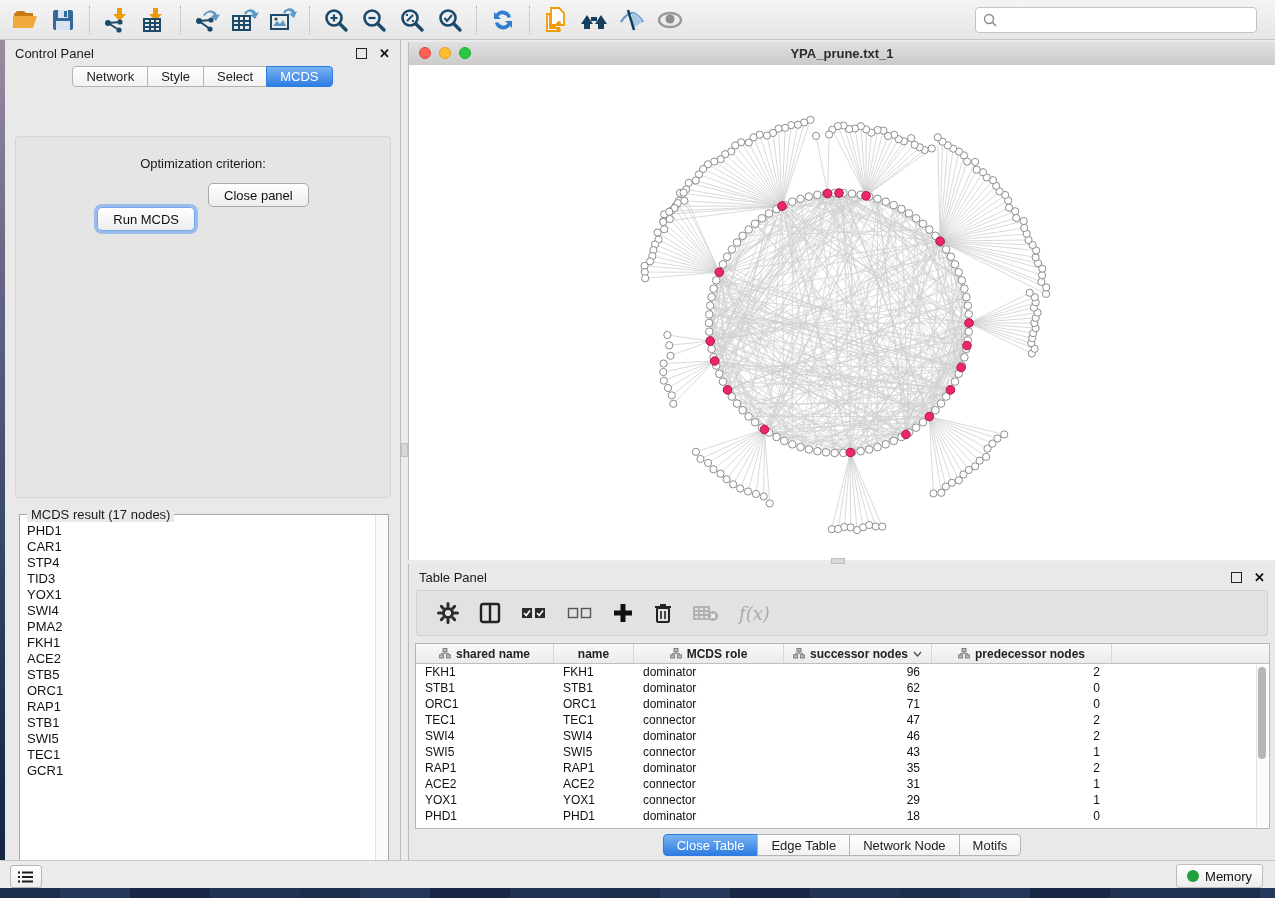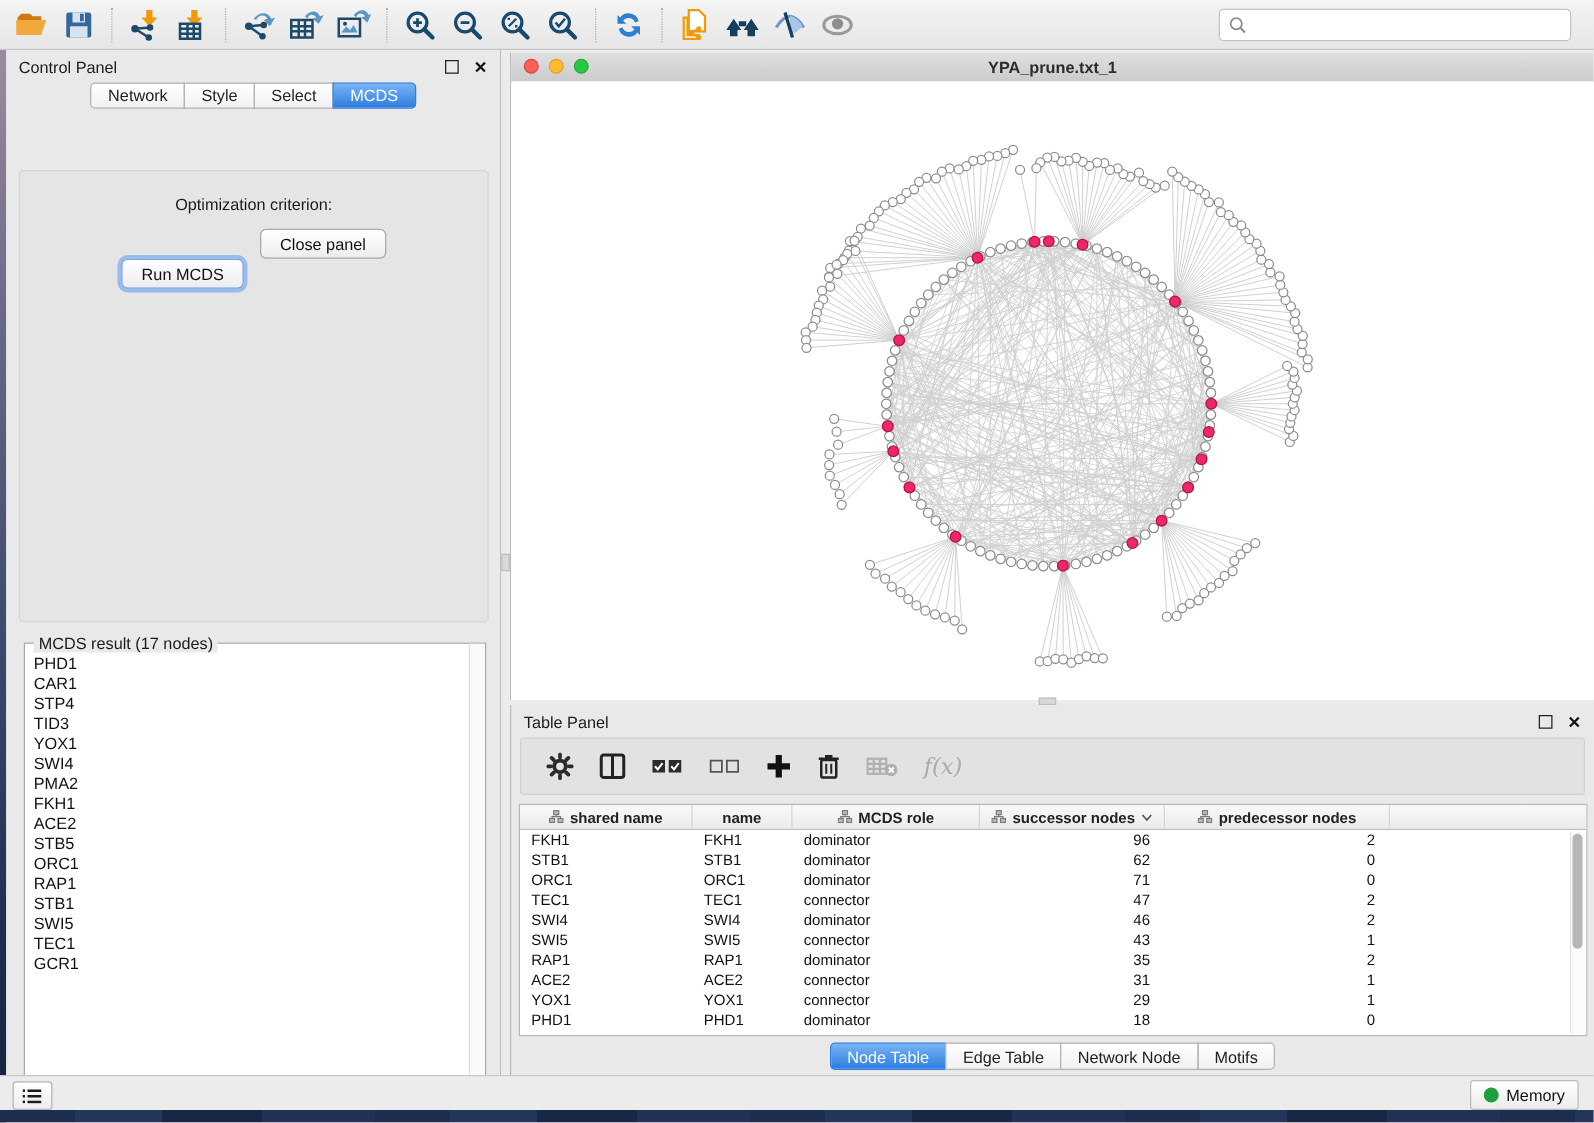--- a/index.html
+++ b/index.html
@@ -1290,21 +1290,21 @@
           <div class="td left" style="width: 150px;">dominator</div>
           <div class="td right" style="width: 148px;">18</div>
           <div class="td right" style="width: 180px;">0</div>
         </div>
       </div>
     <div class="tp-scroll">
       <div class="tp-thumb"></div>
     </div>
   </div>
   <div class="tp-tabs seg-tabs" id="tp-tabs">
-      <div class="seg-tab active">Node Table</div>
+      <div class="seg-tab active">Close Table</div>
       <div class="seg-tab">Edge Table</div>
       <div class="seg-tab">Network Node</div>
       <div class="seg-tab">Motifs</div>
     </div>
 </div>
 
 <div class="statusbar">
   <div class="list-btn">
     <svg width="16" height="12" viewBox="0 0 16 12">
       <g stroke="#1c1c1c" stroke-width="2">

